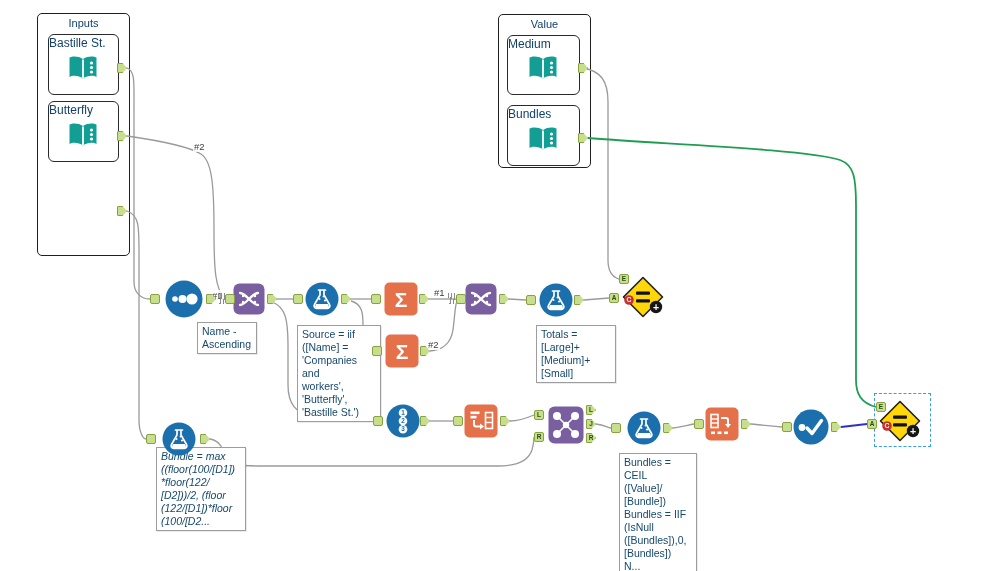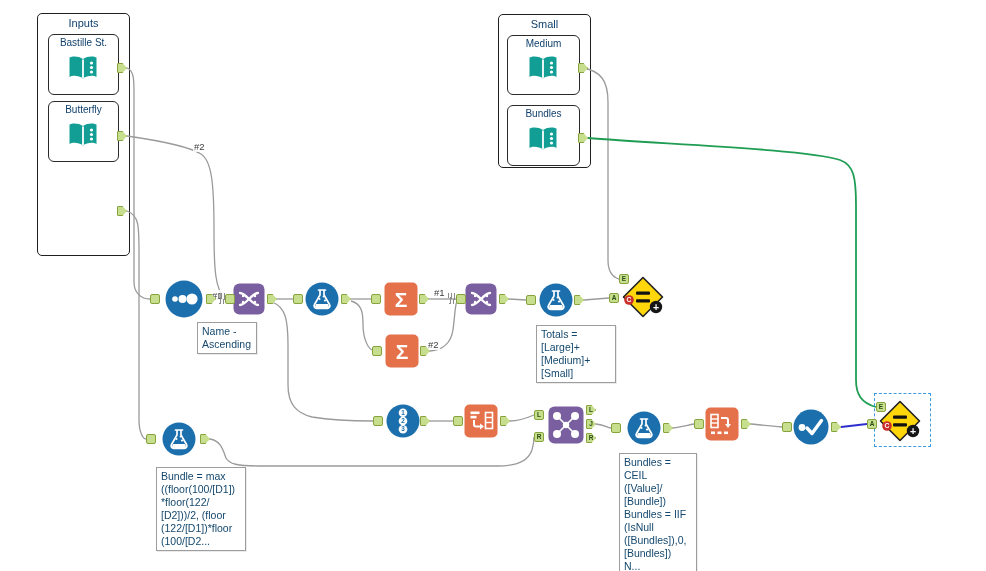--- a/index.html
+++ b/index.html
@@ -1,40 +1,40 @@
 <!DOCTYPE html>
 <html style="--tool-teal: #129e94; --tool-blue: #1b6fad; --tool-purple: #7a5fa0; --tool-orange: #e5714a; --test-yellow: #ffd60a; --wire-gray: #9a9a9a; --wire-green: #1f9e53; --wire-blue: #2f2fd0; --anchor-green: #c8de8f; --annotation-text: #15486e;"><head>
 <meta charset="utf-8">
 <style>
   html,body{margin:0;padding:0;background:#fff;font-family:"Liberation Sans",sans-serif;}
   #canvas{position:relative;width:986px;height:571px;background:#fff;overflow:hidden;border-radius:6px;}
   .container{position:absolute;border:1.5px solid #1f1f1f;border-radius:5px;background:#fff;z-index:1;}
   .container-label{position:absolute;top:3px;left:0;right:0;text-align:center;font-size:11px;color:#10406b;z-index:2;}
   .toolbox{position:absolute;border:1.4px solid #2a2a2a;border-radius:6px;background:#fff;z-index:2;}
-  .toolbox .caption{position:absolute;top:2px;left:0;right:0;text-align:center;font-size:10px;line-height:1.15;color:#10406b;white-space:pre-line;}
+  .toolbox .caption{position:absolute;top:2px;left:0;right:0;font-size:12px;line-height:1.15;color:#10406b;white-space:pre-line;}
   .tool{position:absolute;z-index:4;}
   .annotation{position:absolute;border:1px solid #9d9d9d;background:#fff;color:#15486e;font-size:10.5px;line-height:1.24;padding:2px 4px;white-space:pre-line;z-index:3;box-shadow:1px 1px 0 rgba(0,0,0,.08);}
   .connlabel{position:absolute;font-size:9.5px;color:#3c3c3c;background:rgba(255,255,255,.85);z-index:3;padding:0 1px;}
   .anchor{position:absolute;width:10px;height:10px;background:var(--anchor-green);border:1px solid #87a33c;border-radius:2px;box-sizing:border-box;z-index:5;font-size:6.5px;font-weight:bold;color:#274d11;text-align:center;line-height:8px;}
   .anchor.out{clip-path:polygon(0 0,55% 0,100% 50%,55% 100%,0 100%);border-radius:1px;}
   .hatch{position:absolute;width:7px;height:11px;z-index:4;background:repeating-linear-gradient(100deg,#8a8a8a 0 1.3px,transparent 1.3px 3.2px);}
   .selrect{position:absolute;border:1.5px dashed #3b9ddd;background:transparent;z-index:3;}
   #wires{position:absolute;left:0;top:0;z-index:2;}
   svg{display:block;}
 </style>
 </head>
 <body>
 
 <div id="canvas">
 
   <div class="container" style="left:37px;top:13px;width:91px;height:241px;">
     <div class="container-label">Inputs</div>
   </div>
   <div class="container" style="left:498px;top:14px;width:91px;height:152px;">
-    <div class="container-label">Small</div>
+    <div class="container-label">Value</div>
   </div>
 
   <svg id="wires" width="986" height="571">
     <g fill="none" stroke="#9a9a9a" stroke-width="1.3">
       <path d="M127,68 C135,71 134,82 134,105 L134,282 C134,293 141,299 150,299"></path>
       <path d="M127,211 C139,215 139,226 139,252 L139,420 C139,432 143,439 146,439"></path>
       <path d="M127,136 C155,140 188,146 201,154 C212,161 214,185 214,230 C214,268 215,290 225,298"></path>
       <path d="M216,299 L225,299"></path>
       <path d="M277,299 L293,299"></path>
       <path d="M272,302 C285,307 288,318 288,345 L288,385 C288,404 296,413 312,417 C336,421 358,421 373,421"></path>
@@ -325,24 +325,30 @@
   <div class="anchor" style="left:876px;top:402px;">E</div>
   <div class="anchor" style="left:867px;top:419px;">A</div>
 
   <div class="connlabel" style="left:193px;top:141px;">#2</div>
   <div class="connlabel" style="left:211px;top:290px;">#1</div>
   <div class="connlabel" style="left:433px;top:287px;">#1</div>
   <div class="connlabel" style="left:427px;top:339px;">#2</div>
 
   <div class="annotation" style="left:157px;top:322px;width:50px;margin-left:40px;">Name -
 Ascending</div>
+  <div class="annotation" style="left:297px;top:325px;width:74px;">Source = iif
+([Name] =
+'Companies and
+workers',
+'Butterfly',
+'Bastille St.')</div>
   <div class="annotation" style="left:536px;top:325px;width:70px;">Totals = [Large]+
 [Medium]+
 [Small]</div>
-  <div class="annotation" style="left:156px;top:467px;width:80px;">Bundle = max
+  <div class="annotation" style="left:156px;top:447px;width:80px;font-style:italic;">Bundle = max
 ((floor(100/[D1])
 *floor(122/
 [D2]))/2, (floor
 (122/[D1])*floor
 (100/[D2...</div>
   <div class="annotation" style="left:619px;top:453px;width:68px;">Bundles = CEIL
 ([Value]/
 [Bundle])
 Bundles = IIF
 (IsNull

